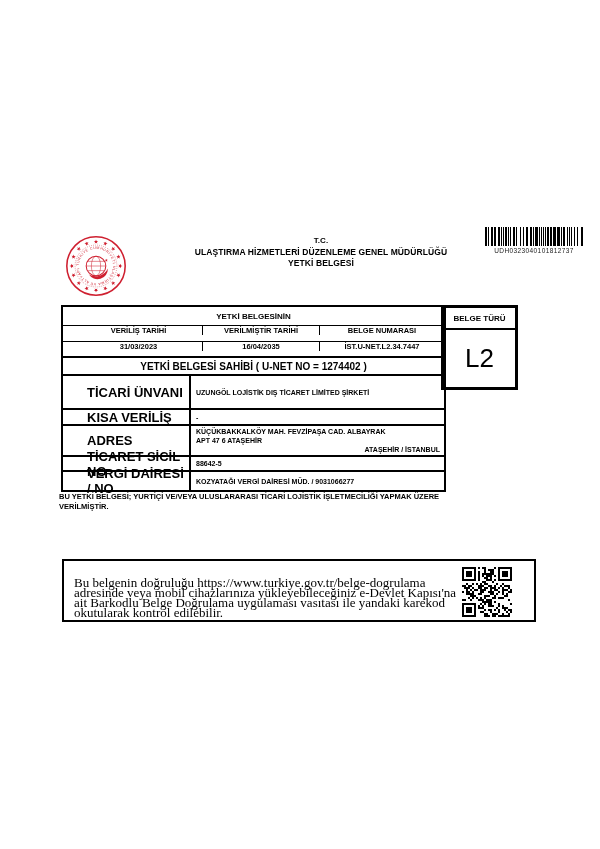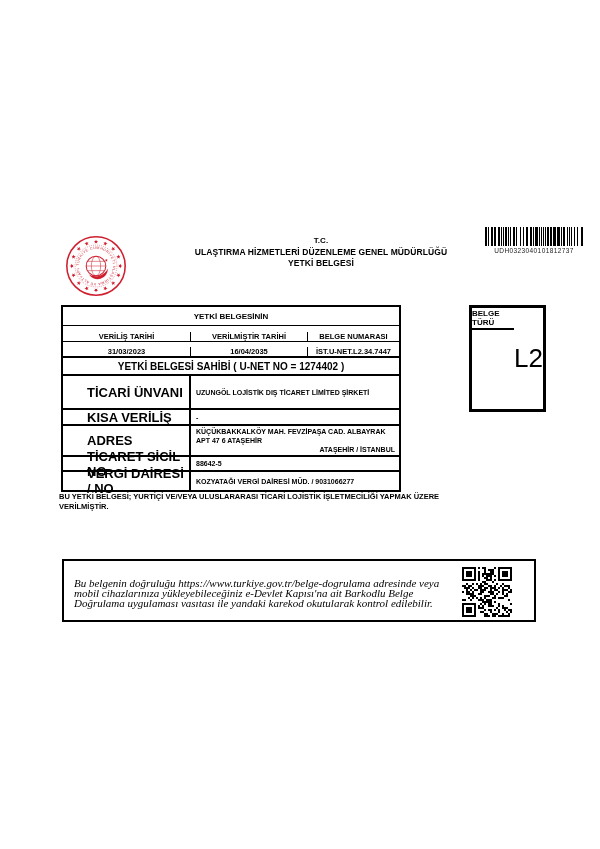--- a/index.html
+++ b/index.html
@@ -10,57 +10,57 @@
   .seal{position:absolute;left:65px;top:235px;width:62px;height:62px;}
   .header-text{position:absolute;left:140px;top:236px;width:362px;text-align:center;
                font-weight:bold;font-size:8.5px;line-height:10.8px;letter-spacing:.1px;}
   .header-text .l1{font-size:8px;}
 
   .barcode-wrap{position:absolute;left:484px;top:227px;width:100px;text-align:center;}
   .barcode-bars{width:98px;height:19px;margin:0 auto;}
   .barcode-num{font-size:6.5px;letter-spacing:.4px;color:#222;margin-top:1px;}
 
   
-  .main-table{position:absolute;left:61px;top:305px;width:340px;border:2px solid #000;
+  .main-table{position:absolute;left:61px;top:305px;width:385px;border:2px solid #000;
               box-sizing:border-box;font-size:7.5px;font-weight:bold;}
-  .trow{display:flex;box-sizing:border-box;align-items:flex-end;}
+  .trow{display:flex;box-sizing:border-box;align-items:flex-start;padding-left:12px;}
   .tcell{box-sizing:border-box;display:flex;align-items:center;justify-content:center;text-align:center;}
   .sec-title{height:18px;border-bottom:1px solid #000;justify-content:center;align-items:center;display:flex;font-size:8px;}
   .hdr-row{height:16px;border-bottom:1px solid #000;}
   .val-row{height:16px;border-bottom:2px solid #000;}
   .c1{width:128px;border-right:1px solid #000;}
   .c2{width:117px;border-right:1px solid #000;}
   .c3{flex:1;}
   .owner-title{height:16px;border-bottom:2px solid #000;display:flex;align-items:center;justify-content:center;font-size:10px;}
   .frow{display:flex;box-sizing:border-box;border-bottom:2px solid #000;}
   .frow:last-child{border-bottom:none;}
   .flabel{width:128px;box-sizing:border-box;border-right:2px solid #000;display:flex;align-items:center;
           padding-left:24px;font-size:13px;}
   .fvalue{flex:1;display:flex;align-items:center;padding-left:5px;font-size:7px;box-sizing:border-box;}
   .h36{height:34px;} .h16{height:16px;} .h31{height:31px;} .h15{height:15px;} .h18{height:18px;}
   .adres-val{flex:1;display:flex;flex-direction:column;justify-content:flex-start;
              padding:2px 4px 1px 5px;font-size:7px;line-height:8.5px;box-sizing:border-box;}
   .adres-city{text-align:right;margin-top:auto;}
 
   
-  .belge-box{position:absolute;left:469px;top:305px;width:77px;height:107px;border:3px solid #000;
-             box-sizing:border-box;display:flex;flex-direction:row;}
+  .belge-box{position:absolute;left:441px;top:305px;width:77px;height:85px;border:3px solid #000;
+             box-sizing:border-box;display:flex;flex-direction:column;}
   .belge-box .bt-label{height:22px;border-bottom:2px solid #000;display:flex;align-items:center;
              justify-content:center;font-size:8px;font-weight:bold;box-sizing:border-box;}
   .belge-box .bt-value{flex:1;display:flex;align-items:center;justify-content:center;font-size:26px;}
 
   
   .statement{position:absolute;left:59px;top:492px;width:392px;font-size:7.5px;font-weight:bold;line-height:9.6px;}
 
   
   .footer-box{position:absolute;left:62px;top:559px;width:474px;height:63px;border:2px solid #000;
               box-sizing:border-box;}
   .footer-note{position:absolute;left:10px;top:17px;width:392px;
-               font-family:"Liberation Serif","DejaVu Serif",serif;font-style:italic;
-               font-size:11px;line-height:10px;}
+               font-family:"Liberation Serif","DejaVu Serif",serif;
+               font-size:13px;line-height:10px;}
   .qr{position:absolute;right:22px;top:6px;width:50px;height:50px;}
 </style>
 </head>
 <body>
 
 <div class="page">
 
   <div class="seal"><svg viewBox="0 0 120 120" width="62" height="62" xmlns="http://www.w3.org/2000/svg">
         <circle cx="60" cy="60" r="56.5" fill="none" stroke="#cf2030" stroke-width="3"></circle>
         <g transform="rotate(0 60 60)">

